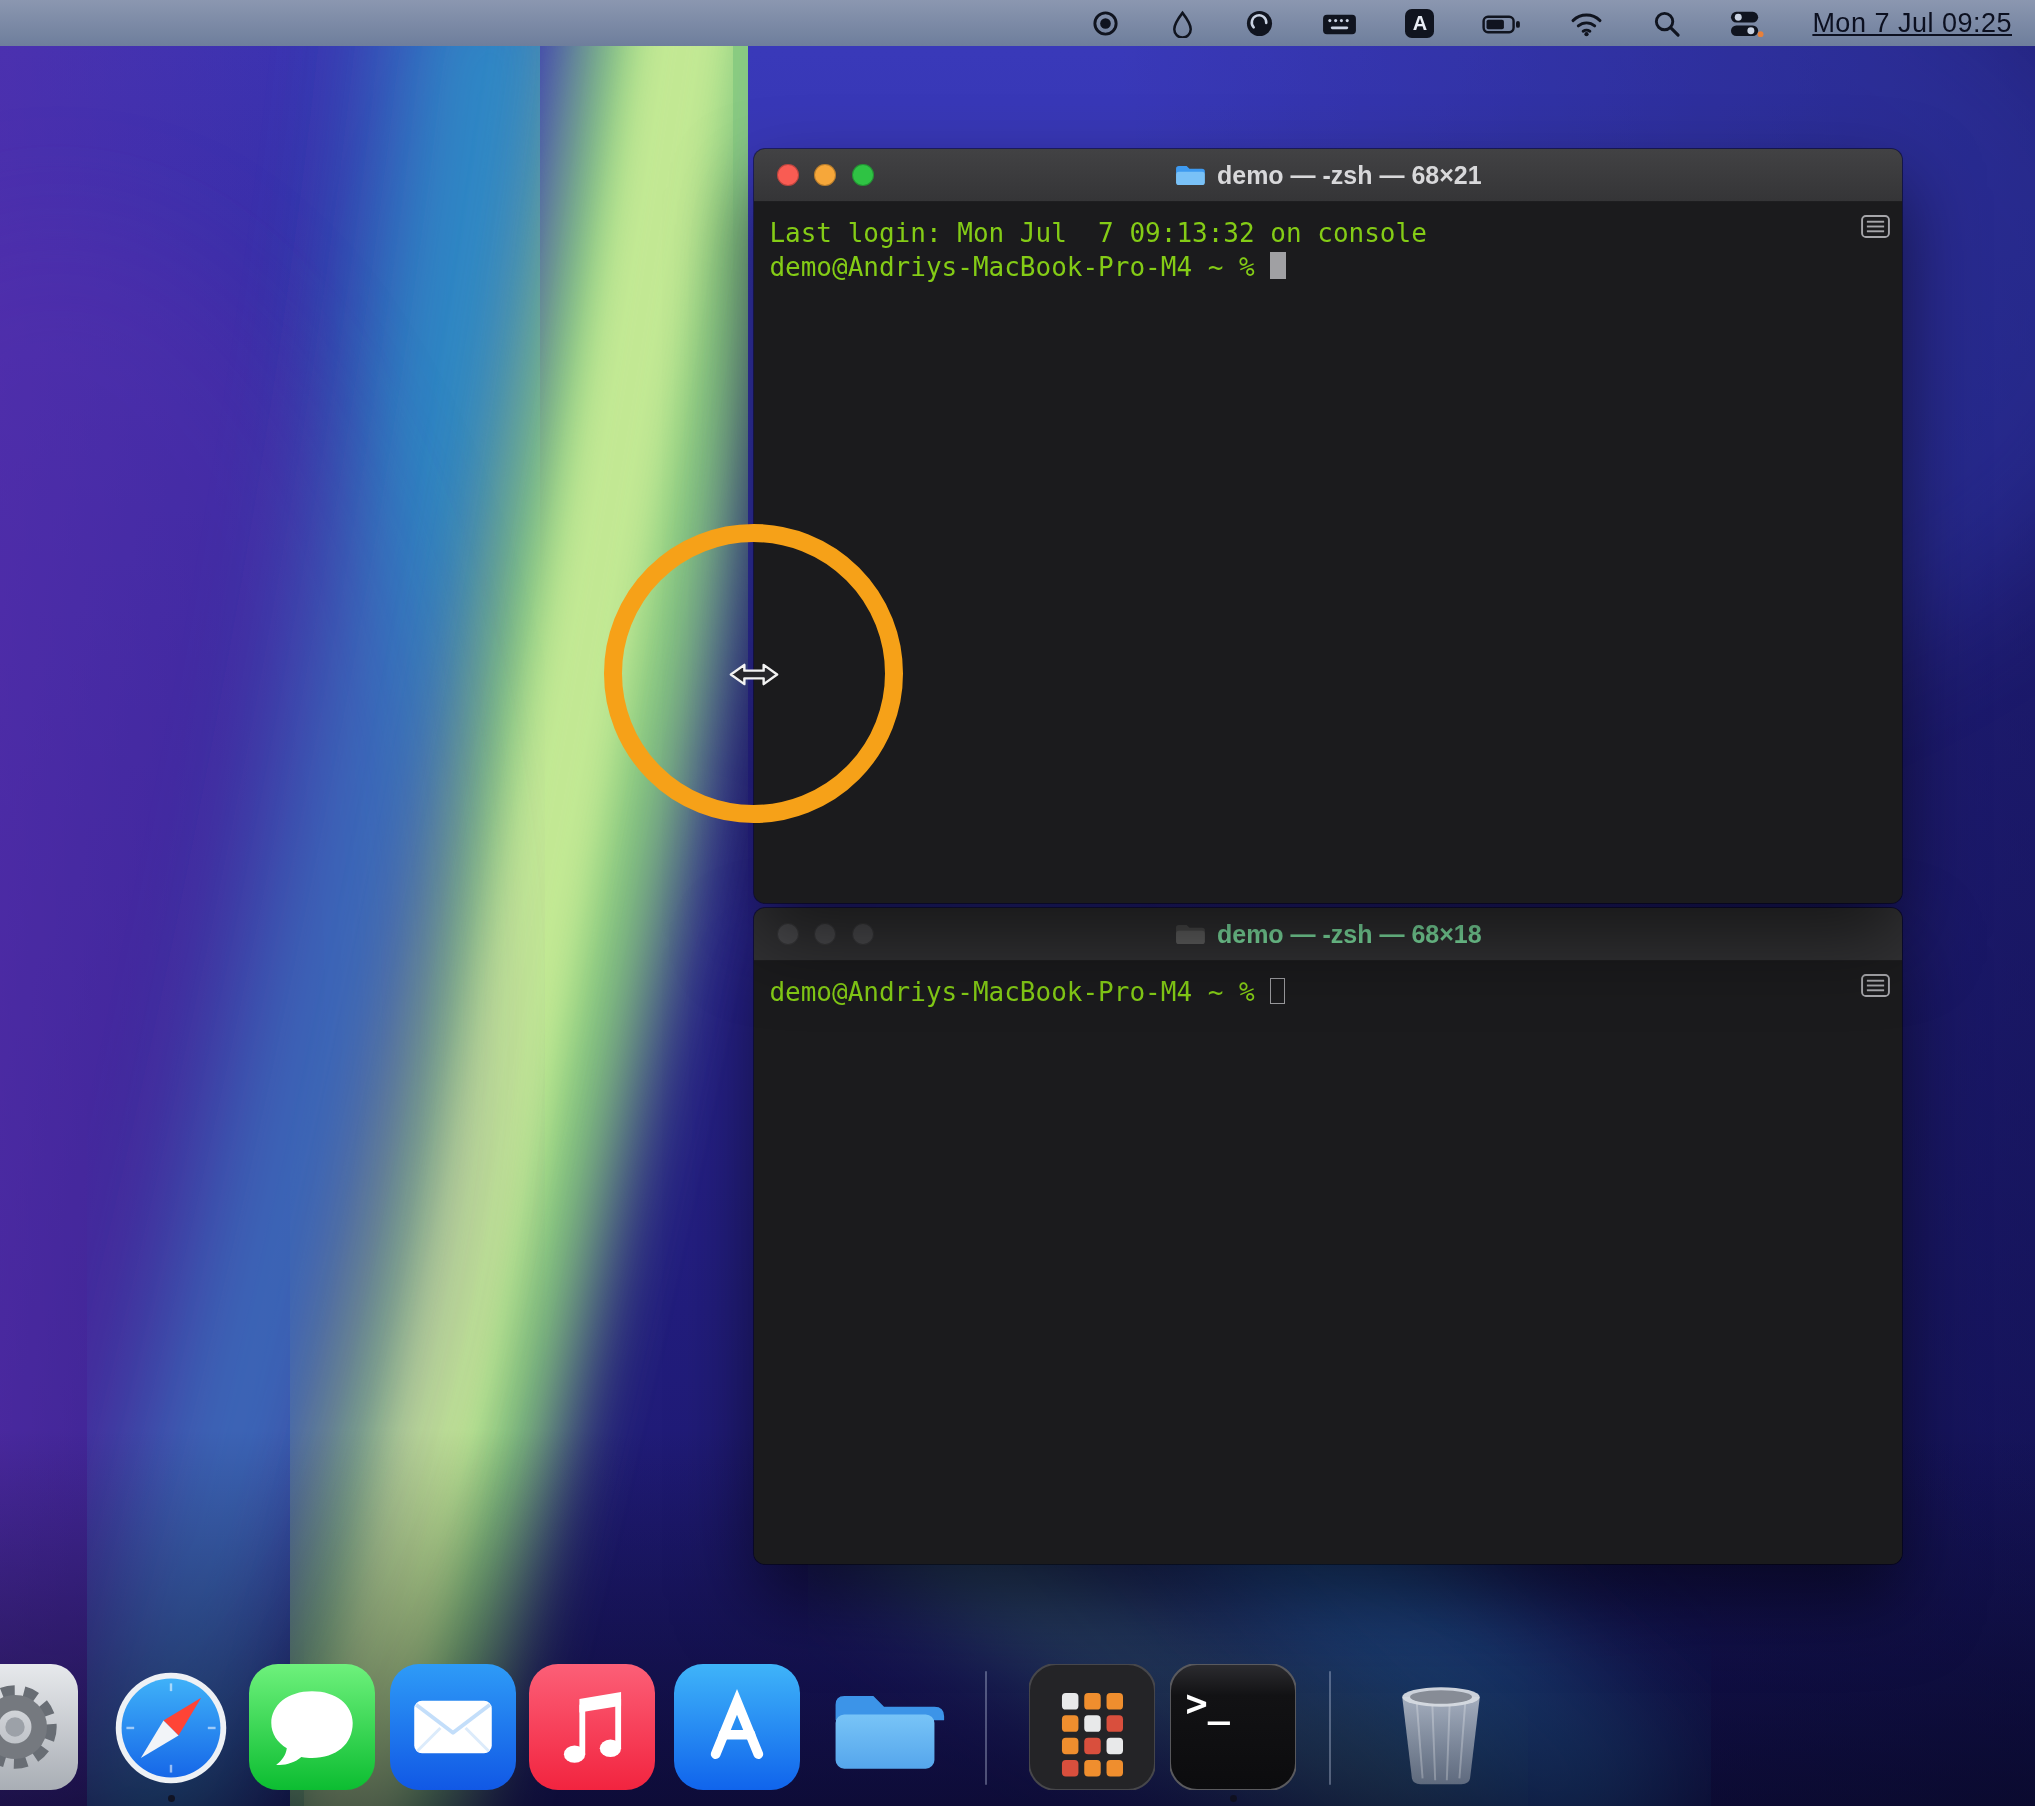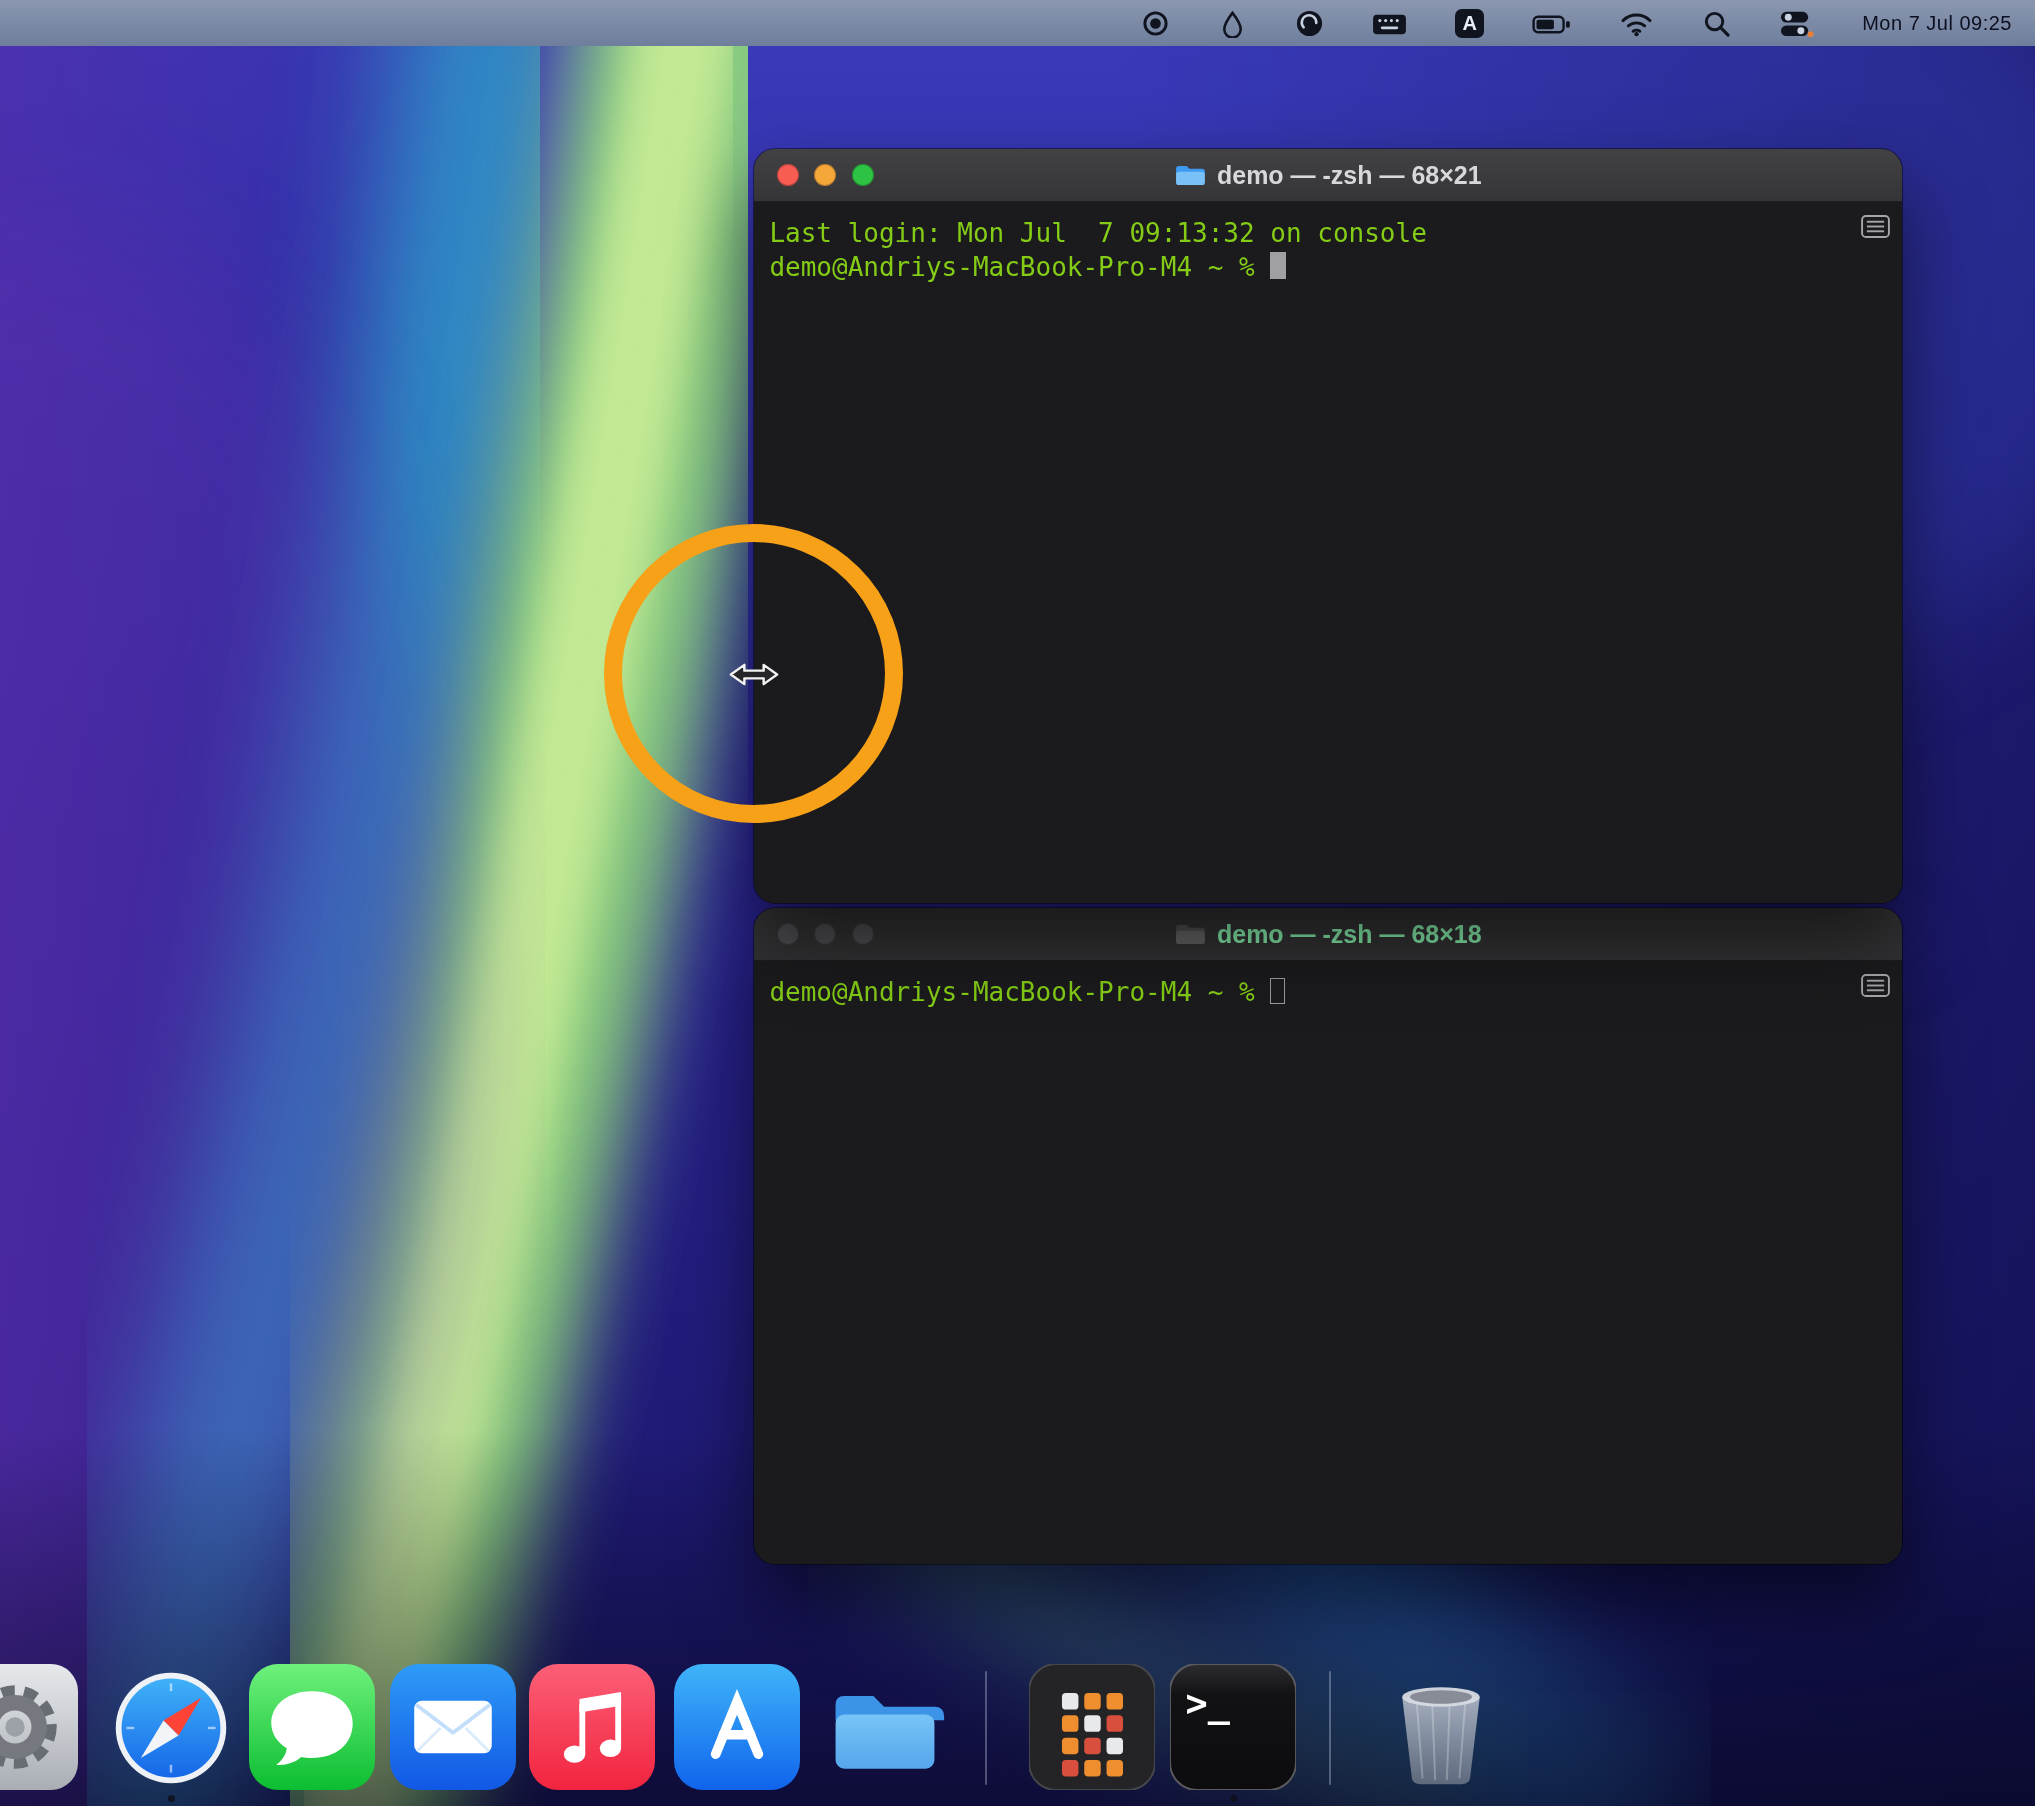--- a/index.html
+++ b/index.html
@@ -12,24 +12,24 @@
   .menu-bar{
     position:absolute;top:0;left:0;right:0;height:46px;z-index:40;
     background:linear-gradient(#8b97b0,#6e7e9c);
     display:flex;align-items:center;justify-content:flex-end;
     padding-right:23px;box-sizing:border-box;gap:48px;
   }
   .mb-icon{display:flex;align-items:center;justify-content:center;height:33px;}
   .a-box{width:29px;height:29px;background:#10141f;border-radius:6.8px;
     display:flex;align-items:center;justify-content:center;}
   .a-label{color:#e9edf5;font-size:20px;font-weight:bold;line-height:1;}
-  .mb-time{font-size:20px;color:#0c1020;font-weight:500;letter-spacing:0.5px;white-space:pre;}
+  .mb-time{font-size:27px;color:#0c1020;font-weight:500;letter-spacing:0.5px;white-space:pre;text-decoration:underline;}
   
   .terminal{
-    position:absolute;border-radius:21px;overflow:hidden;background:#1b1b1d;
+    position:absolute;border-radius:11px;overflow:hidden;background:#1b1b1d;
     box-shadow:0 37px 77px rgba(0,0,0,.55),0 0 0 1px rgba(0,0,0,.45);
   }
   #term-top{left:754px;top:149px;width:1148px;height:754px;z-index:12;}
   #term-bottom{left:754px;top:908px;width:1148px;height:656px;z-index:11;}
   .titlebar{
     height:52px;position:relative;display:flex;align-items:center;justify-content:center;
     background:linear-gradient(#424244,#353537);border-bottom:1px solid #1e1e20;
   }
   .titlebar.inactive{background:#323234;}
   .title{display:flex;align-items:center;gap:11.6px;color:#d8d8da;font-size:25px;font-weight:700;white-space:pre;}

